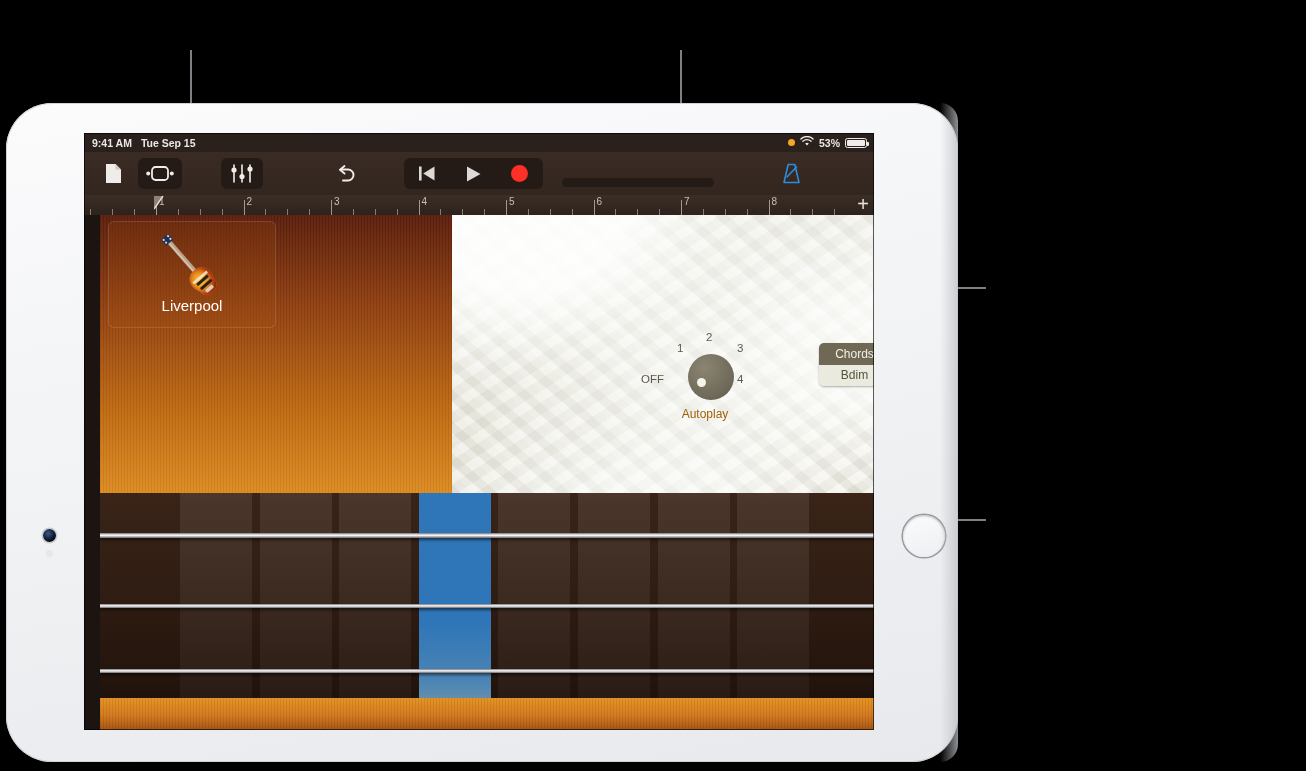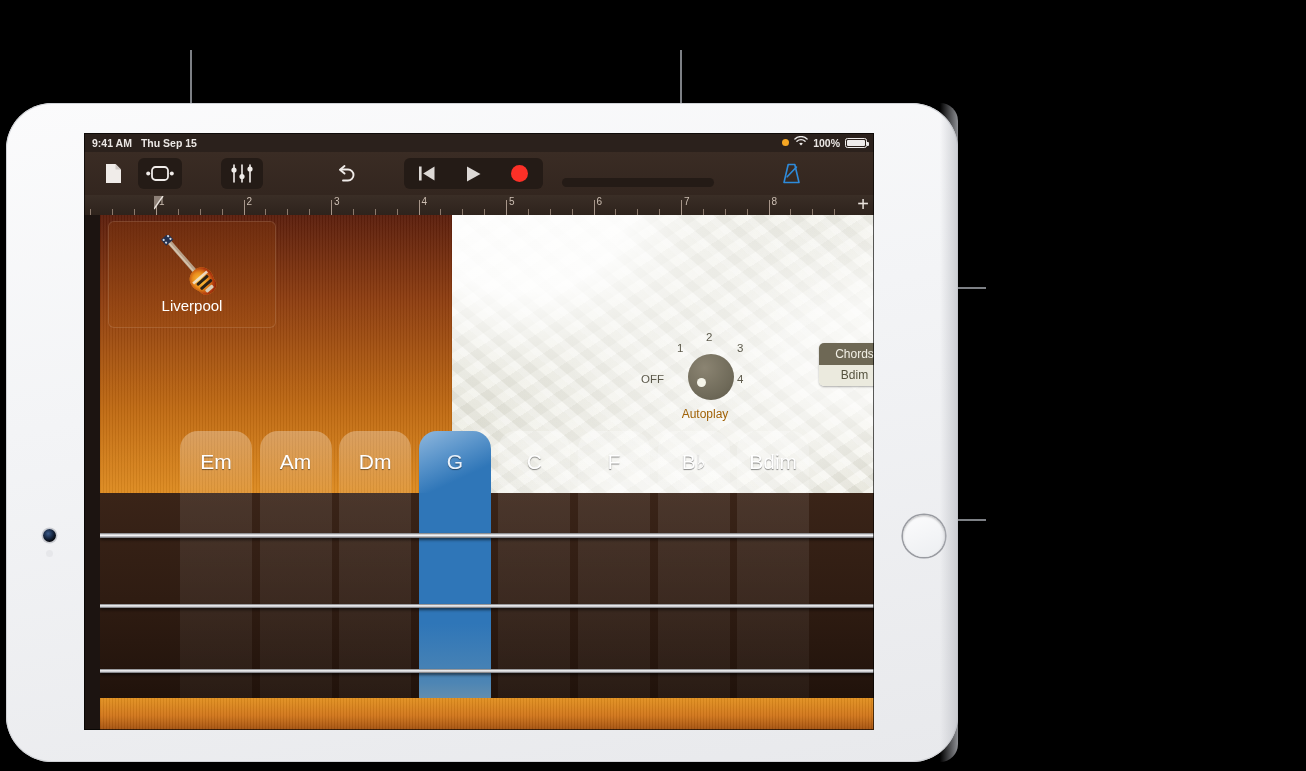--- a/index.html
+++ b/index.html
@@ -202,32 +202,32 @@
   <div id="front-camera"></div>
   <div id="ambient-sensor"></div>
   <div id="home-button"></div>
 </div>
 
 <div id="screen">
 
   <div id="status-bar">
     <div id="status-left">
       <span>9:41 AM</span>
-      <span>Thu Sep 15</span>
+      <span>Tue Sep 15</span>
     </div>
     <div id="status-right">
       <span class="sb-dot"></span>
       <span>
         <svg width="14" height="11" viewBox="0 0 14 11">
             <path d="M7 9.6 5.2 7.6a2.7 2.7 0 0 1 3.6 0z" fill="#efeceb"></path>
             <path d="M2.9 5.3a5.9 5.9 0 0 1 8.2 0" stroke="#efeceb" stroke-width="1.3" fill="none" stroke-linecap="round"></path>
             <path d="M.9 3a8.8 8.8 0 0 1 12.2 0" stroke="#efeceb" stroke-width="1.3" fill="none" stroke-linecap="round"></path>
           </svg>
       </span>
-      <span>100%</span>
+      <span>53%</span>
       <span class="sb-batt">
           <i></i>
         </span>
     </div>
   </div>
 
   <div id="toolbar">
     <div class="tb-btn" id="btn-browser">
       <svg width="17" height="21" viewBox="0 0 17 21">
           <path d="M1 1h9.5L16 6.5V20H1z" fill="#f0ece9"></path>
@@ -390,30 +390,20 @@
           <div id="knob-ind"></div>
         </div>
       <div id="ap-label">Autoplay</div>
     </div>
 
     <div id="modeswitch">
       <div id="mode-chords">Chords</div>
       <div id="mode-notes">Bdim</div>
     </div>
 
-    <div id="chordstrip">
-        <div class="chord" style="left: 80px;">Em</div>
-        <div class="chord" style="left: 159.6px;">Am</div>
-        <div class="chord" style="left: 239.2px;">Dm</div>
-        <div class="chord active" style="left: 318.8px;">G</div>
-        <div class="chord" style="left: 398.4px;">C</div>
-        <div class="chord" style="left: 478px;">F</div>
-        <div class="chord" style="left: 557.6px;">B♭</div>
-        <div class="chord" style="left: 637.2px;">Bdim</div>
-      </div>
 
     <div id="fretboard">
       <div id="lanes">
           <div class="lane" style="left: 80px; width: 72px;"></div>
           <div class="lane" style="left: 159.6px; width: 72px;"></div>
           <div class="lane" style="left: 239.2px; width: 72px;"></div>
           <div class="lane active" style="left: 318.8px; width: 72px;"></div>
           <div class="lane" style="left: 398.4px; width: 72px;"></div>
           <div class="lane" style="left: 478px; width: 72px;"></div>
           <div class="lane" style="left: 557.6px; width: 72px;"></div>

